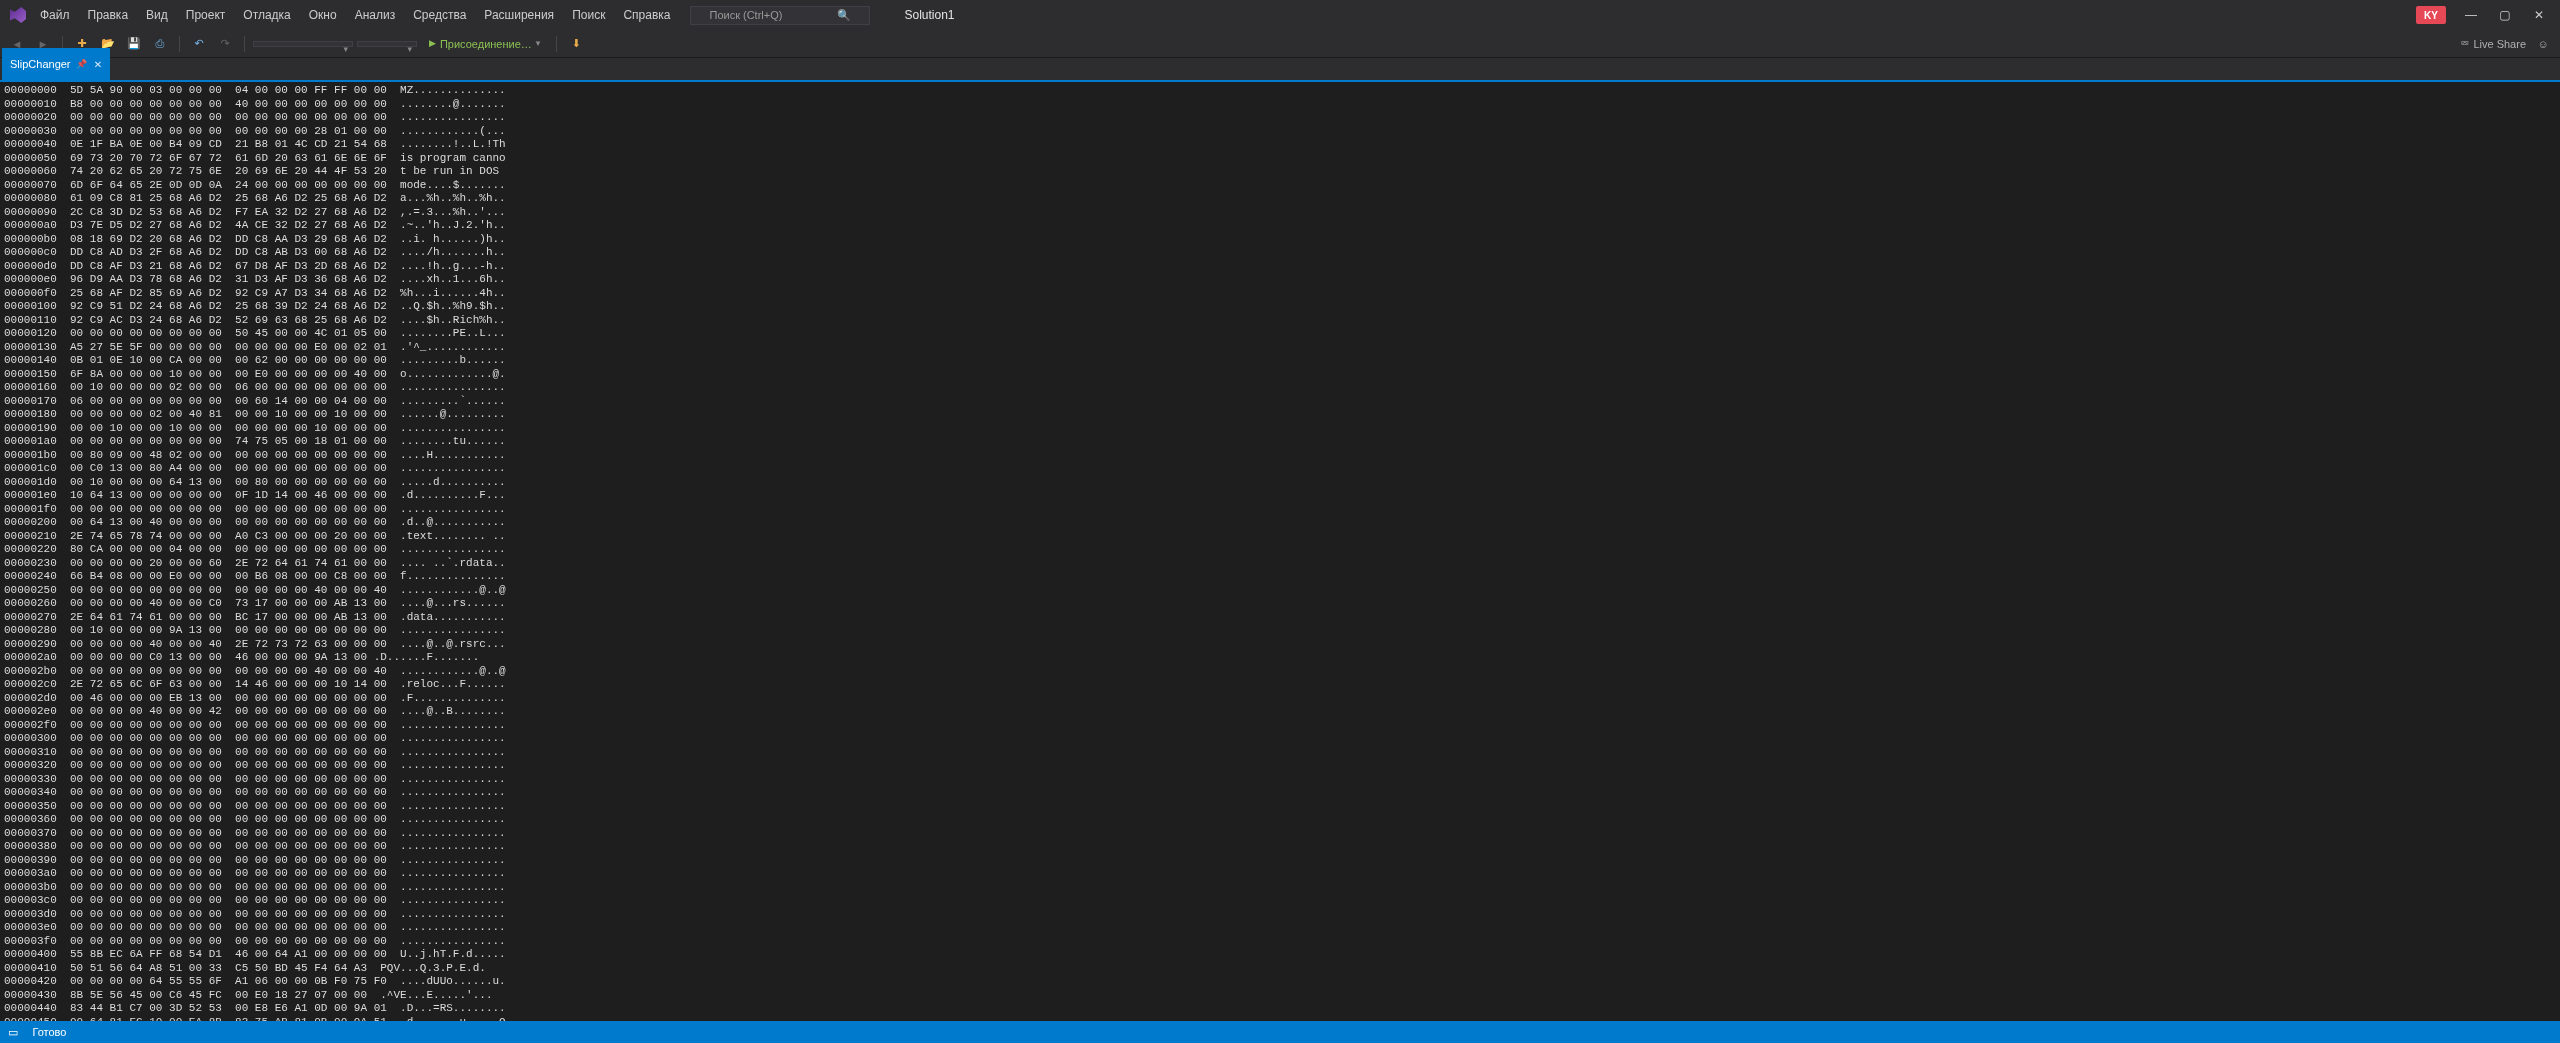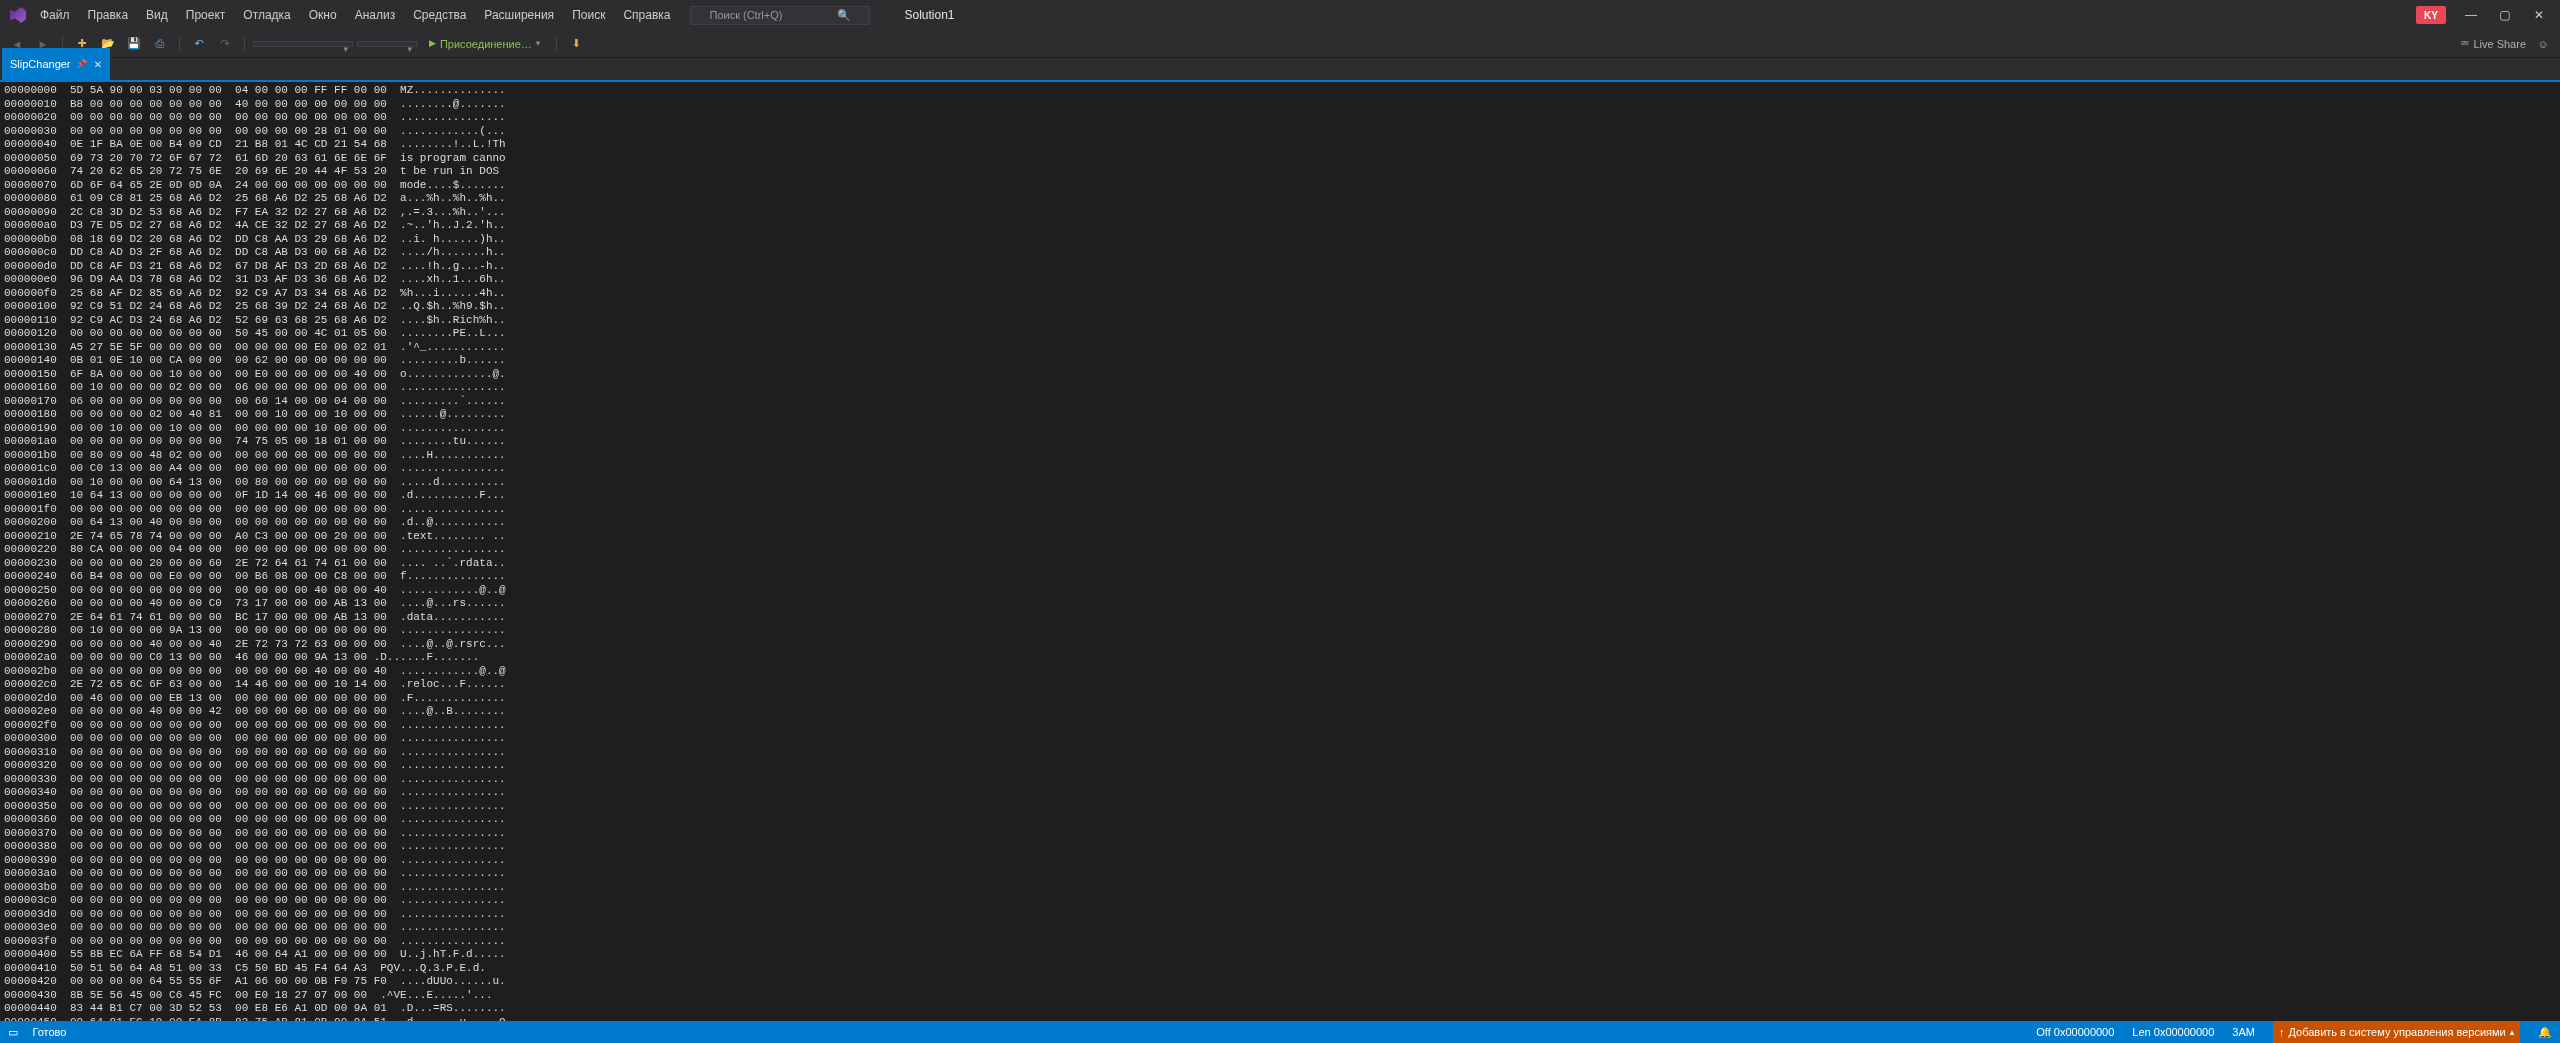--- a/index.html
+++ b/index.html
@@ -217,24 +217,13 @@
 </div>
 <div class="tab-underline"></div>
 
 <div class="editor-container">
   <div class="editor" id="editor"><span class="hex-line">00000000  5D 5A 90 00 03 00 00 00  04 00 00 00 FF FF 00 00  MZ..............</span><span class="hex-line">00000010  B8 00 00 00 00 00 00 00  40 00 00 00 00 00 00 00  ........@.......</span><span class="hex-line">00000020  00 00 00 00 00 00 00 00  00 00 00 00 00 00 00 00  ................</span><span class="hex-line">00000030  00 00 00 00 00 00 00 00  00 00 00 00 28 01 00 00  ............(...</span><span class="hex-line">00000040  0E 1F BA 0E 00 B4 09 CD  21 B8 01 4C CD 21 54 68  ........!..L.!Th</span><span class="hex-line">00000050  69 73 20 70 72 6F 67 72  61 6D 20 63 61 6E 6E 6F  is program canno</span><span class="hex-line">00000060  74 20 62 65 20 72 75 6E  20 69 6E 20 44 4F 53 20  t be run in DOS </span><span class="hex-line">00000070  6D 6F 64 65 2E 0D 0D 0A  24 00 00 00 00 00 00 00  mode....$.......</span><span class="hex-line">00000080  61 09 C8 81 25 68 A6 D2  25 68 A6 D2 25 68 A6 D2  a...%h..%h..%h..</span><span class="hex-line">00000090  2C C8 3D D2 53 68 A6 D2  F7 EA 32 D2 27 68 A6 D2  ,.=.3...%h..'...</span><span class="hex-line">000000a0  D3 7E D5 D2 27 68 A6 D2  4A CE 32 D2 27 68 A6 D2  .~..'h..J.2.'h..</span><span class="hex-line">000000b0  08 18 69 D2 20 68 A6 D2  DD C8 AA D3 29 68 A6 D2  ..i. h......)h..</span><span class="hex-line">000000c0  DD C8 AD D3 2F 68 A6 D2  DD C8 AB D3 00 68 A6 D2  ..../h.......h..</span><span class="hex-line">000000d0  DD C8 AF D3 21 68 A6 D2  67 D8 AF D3 2D 68 A6 D2  ....!h..g...-h..</span><span class="hex-line">000000e0  96 D9 AA D3 78 68 A6 D2  31 D3 AF D3 36 68 A6 D2  ....xh..1...6h..</span><span class="hex-line">000000f0  25 68 AF D2 85 69 A6 D2  92 C9 A7 D3 34 68 A6 D2  %h...i......4h..</span><span class="hex-line">00000100  92 C9 51 D2 24 68 A6 D2  25 68 39 D2 24 68 A6 D2  ..Q.$h..%h9.$h..</span><span class="hex-line">00000110  92 C9 AC D3 24 68 A6 D2  52 69 63 68 25 68 A6 D2  ....$h..Rich%h..</span><span class="hex-line">00000120  00 00 00 00 00 00 00 00  50 45 00 00 4C 01 05 00  ........PE..L...</span><span class="hex-line">00000130  A5 27 5E 5F 00 00 00 00  00 00 00 00 E0 00 02 01  .'^_............</span><span class="hex-line">00000140  0B 01 0E 10 00 CA 00 00  00 62 00 00 00 00 00 00  .........b......</span><span class="hex-line">00000150  6F 8A 00 00 00 10 00 00  00 E0 00 00 00 00 40 00  o.............@.</span><span class="hex-line">00000160  00 10 00 00 00 02 00 00  06 00 00 00 00 00 00 00  ................</span><span class="hex-line">00000170  06 00 00 00 00 00 00 00  00 60 14 00 00 04 00 00  .........`......</span><span class="hex-line">00000180  00 00 00 00 02 00 40 81  00 00 10 00 00 10 00 00  ......@.........</span><span class="hex-line">00000190  00 00 10 00 00 10 00 00  00 00 00 00 10 00 00 00  ................</span><span class="hex-line">000001a0  00 00 00 00 00 00 00 00  74 75 05 00 18 01 00 00  ........tu......</span><span class="hex-line">000001b0  00 80 09 00 48 02 00 00  00 00 00 00 00 00 00 00  ....H...........</span><span class="hex-line">000001c0  00 C0 13 00 80 A4 00 00  00 00 00 00 00 00 00 00  ................</span><span class="hex-line">000001d0  00 10 00 00 00 64 13 00  00 80 00 00 00 00 00 00  .....d..........</span><span class="hex-line">000001e0  10 64 13 00 00 00 00 00  0F 1D 14 00 46 00 00 00  .d..........F...</span><span class="hex-line">000001f0  00 00 00 00 00 00 00 00  00 00 00 00 00 00 00 00  ................</span><span class="hex-line">00000200  00 64 13 00 40 00 00 00  00 00 00 00 00 00 00 00  .d..@...........</span><span class="hex-line">00000210  2E 74 65 78 74 00 00 00  A0 C3 00 00 00 20 00 00  .text........ ..</span><span class="hex-line">00000220  80 CA 00 00 00 04 00 00  00 00 00 00 00 00 00 00  ................</span><span class="hex-line">00000230  00 00 00 00 20 00 00 60  2E 72 64 61 74 61 00 00  .... ..`.rdata..</span><span class="hex-line">00000240  66 B4 08 00 00 E0 00 00  00 B6 08 00 00 C8 00 00  f...............</span><span class="hex-line">00000250  00 00 00 00 00 00 00 00  00 00 00 00 40 00 00 40  ............@..@</span><span class="hex-line">00000260  00 00 00 00 40 00 00 C0  73 17 00 00 00 AB 13 00  ....@...rs......</span><span class="hex-line">00000270  2E 64 61 74 61 00 00 00  BC 17 00 00 00 AB 13 00  .data...........</span><span class="hex-line">00000280  00 10 00 00 00 9A 13 00  00 00 00 00 00 00 00 00  ................</span><span class="hex-line">00000290  00 00 00 00 40 00 00 40  2E 72 73 72 63 00 00 00  ....@..@.rsrc...</span><span class="hex-line">000002a0  00 00 00 00 C0 13 00 00  46 00 00 00 9A 13 00 .D......F.......</span><span class="hex-line">000002b0  00 00 00 00 00 00 00 00  00 00 00 00 40 00 00 40  ............@..@</span><span class="hex-line">000002c0  2E 72 65 6C 6F 63 00 00  14 46 00 00 00 10 14 00  .reloc...F......</span><span class="hex-line">000002d0  00 46 00 00 00 EB 13 00  00 00 00 00 00 00 00 00  .F..............</span><span class="hex-line">000002e0  00 00 00 00 40 00 00 42  00 00 00 00 00 00 00 00  ....@..B........</span><span class="hex-line">000002f0  00 00 00 00 00 00 00 00  00 00 00 00 00 00 00 00  ................</span><span class="hex-line">00000300  00 00 00 00 00 00 00 00  00 00 00 00 00 00 00 00  ................</span><span class="hex-line">00000310  00 00 00 00 00 00 00 00  00 00 00 00 00 00 00 00  ................</span><span class="hex-line">00000320  00 00 00 00 00 00 00 00  00 00 00 00 00 00 00 00  ................</span><span class="hex-line">00000330  00 00 00 00 00 00 00 00  00 00 00 00 00 00 00 00  ................</span><span class="hex-line">00000340  00 00 00 00 00 00 00 00  00 00 00 00 00 00 00 00  ................</span><span class="hex-line">00000350  00 00 00 00 00 00 00 00  00 00 00 00 00 00 00 00  ................</span><span class="hex-line">00000360  00 00 00 00 00 00 00 00  00 00 00 00 00 00 00 00  ................</span><span class="hex-line">00000370  00 00 00 00 00 00 00 00  00 00 00 00 00 00 00 00  ................</span><span class="hex-line">00000380  00 00 00 00 00 00 00 00  00 00 00 00 00 00 00 00  ................</span><span class="hex-line">00000390  00 00 00 00 00 00 00 00  00 00 00 00 00 00 00 00  ................</span><span class="hex-line">000003a0  00 00 00 00 00 00 00 00  00 00 00 00 00 00 00 00  ................</span><span class="hex-line">000003b0  00 00 00 00 00 00 00 00  00 00 00 00 00 00 00 00  ................</span><span class="hex-line">000003c0  00 00 00 00 00 00 00 00  00 00 00 00 00 00 00 00  ................</span><span class="hex-line">000003d0  00 00 00 00 00 00 00 00  00 00 00 00 00 00 00 00  ................</span><span class="hex-line">000003e0  00 00 00 00 00 00 00 00  00 00 00 00 00 00 00 00  ................</span><span class="hex-line">000003f0  00 00 00 00 00 00 00 00  00 00 00 00 00 00 00 00  ................</span><span class="hex-line">00000400  55 8B EC 6A FF 68 54 D1  46 00 64 A1 00 00 00 00  U..j.hT.F.d.....</span><span class="hex-line">00000410  50 51 56 64 A8 51 00 33  C5 50 BD 45 F4 64 A3  PQV...Q.3.P.E.d.</span><span class="hex-line">00000420  00 00 00 00 64 55 55 6F  A1 06 00 00 0B F0 75 F0  ....dUUo......u.</span><span class="hex-line">00000430  8B 5E 56 45 00 C6 45 FC  00 E0 18 27 07 00 00  .^VE...E.....'...</span><span class="hex-line">00000440  83 44 B1 C7 00 3D 52 53  00 E8 E6 A1 0D 00 9A 01  .D...=RS........</span><span class="hex-line">00000450  00 64 81 EC 10 00 EA 8B  83 75 AB 81 0B 00 9A 51  .d.......u.....Q</span></div>
 </div>
 
 <div class="statusbar">
   <div class="status-item">▭</div>
   <div class="status-item">Готово</div>
-  <div class="status-right">
-    <div class="status-item">Off 0x00000000</div>
-    <div class="status-item">Len 0x00000000</div>
-    <div class="status-item">3AM</div>
-    <div class="status-highlight">
-      <span>↑</span>
-      <span>Добавить в систему управления версиями</span>
-      <span style="font-size:9px">▴</span>
-    </div>
-    <div class="status-item bell">🔔</div>
-  </div>
 </div>
 
 </body></html>

